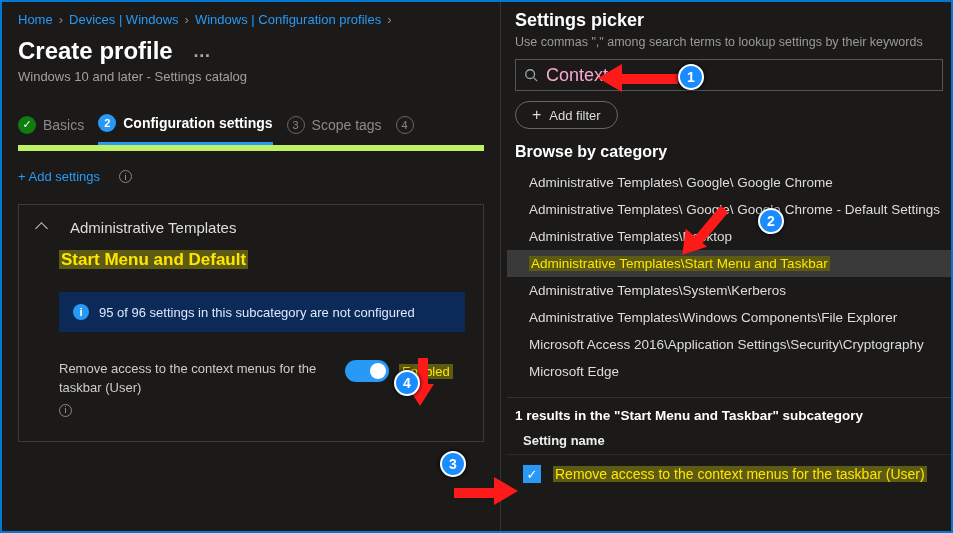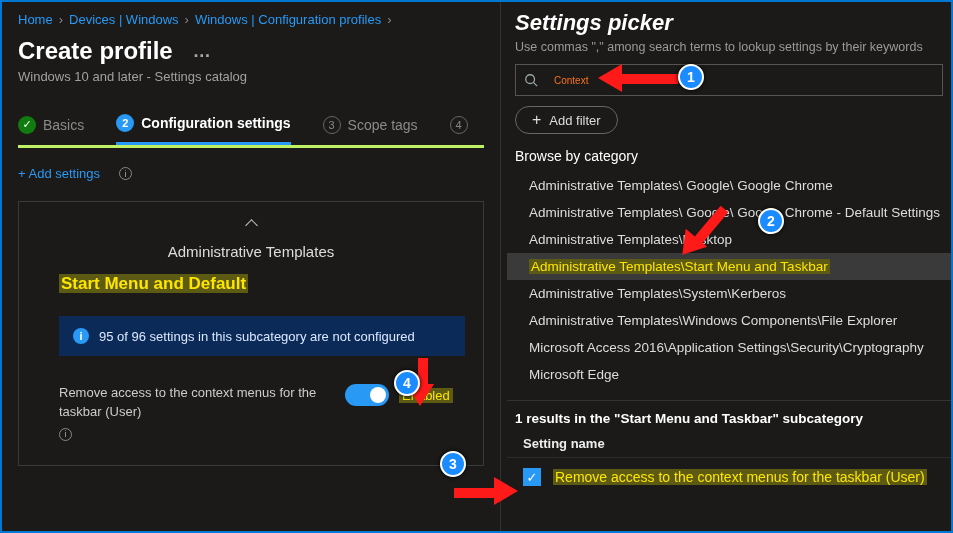--- a/index.html
+++ b/index.html
@@ -20,58 +20,58 @@
   
   .crumbs { font-size: 13px; color: #2899f5; display:flex; align-items:flex-start; gap:6px; flex-wrap:wrap; }
   .crumbs span.chev { color:#888; }
   .crumbs a { color:#2899f5; text-decoration:none; cursor:pointer; }
 
   h1.title { color:#fff; font-weight:600; font-size:24px; margin-top:10px; display:flex; align-items:center; gap:20px;}
   .ellipsis { color:#aaa; font-size:18px; letter-spacing:2px; cursor:pointer;}
   .subtitle { color:#a0a0a0; font-size:13px; margin-top:4px; }
 
   
-  .steps { display:flex; align-items:center; gap:32px; margin-top:30px; border-bottom:3px solid #bef264; padding-bottom:0; }
+  .steps { display:flex; align-items:center; gap:14px; margin-top:30px; border-bottom:6px solid #bef264; padding-bottom:0; }
   .step { display:flex; align-items:center; gap:7px; padding-bottom:10px; color:#8a8a8a; font-size:14px; }
   .step.active { color:#fff; font-weight:600; border-bottom:3px solid #2899f5; }
   .circle { width:18px; height:18px; border-radius:50%; display:flex; align-items:center; justify-content:center; font-size:11px; }
   .circle.done { background:#107c10; color:#fff; }
   .circle.done::after { content:"✓"; }
   .circle.num { background:#2899f5; color:#fff; }
   .circle.grey { border:1.5px solid #666; color:#888; background:transparent; }
 
   .addset { margin-top:18px; color:#2899f5; font-size:13px; display:flex; align-items:center; gap:19px; cursor:pointer; }
   .info-i { display:inline-flex; width:13px; height:13px; border:1px solid #888; border-radius:50%; align-items:center; justify-content:center; font-size:9px; color:#aaa; }
 
   .panel { margin-top:20px; border:1px solid #3a3a3a; padding:14px 18px 24px 18px; }
-  .panel-header { display:flex; align-items:center; gap:10px; color:#ddd; font-size:15px;flex-direction:column; }
+  .panel-header { display:flex; align-items:center; gap:24px; color:#ddd; font-size:15px; }
   .chev-up::before { content:""; display:inline-block; width:8px; height:8px; border-left:1.5px solid #ccc; border-top:1.5px solid #ccc; transform:rotate(45deg); }
 
   .hl-yellow { background:#5d5b13; color:#ffe600; padding:0 2px; }
   .subcat { margin:14px 0 0 22px; font-size:17px; font-weight:600; }
 
   .notice { background:#0b2a57; margin:22px 0 0 22px; padding:12px 14px; display:flex; align-items:center; gap:10px; font-size:13px; color:#dbe8ff; }
   .info-ball { width:16px;height:16px;border-radius:50%;background:#2899f5;color:#fff;display:flex;align-items:center;justify-content:center;font-size:11px;font-weight:700;}
 
   .setting-row { margin:28px 0 0 22px; display:flex; align-items:flex-start; gap:26px; }
   .setting-label { max-width:260px; color:#ccc; font-size:13px; line-height:1.45; display:flex; gap:6px; flex-wrap:wrap;}
   .toggle-wrap { display:flex; align-items:center; gap:10px; }
   .toggle { width:44px; height:22px; border-radius:11px; background:#2899f5; position:relative; cursor:pointer;}
   .toggle::after { content:""; position:absolute; right:3px; top:3px; width:16px; height:16px; background:#fff; border-radius:50%; }
   .toggle-text { background:#5d5b13; color:#ffe600; font-size:13px; padding:0 3px;}
 
   
-  .sp-title { color:#fff; font-size:22px; font-weight:600; padding:0 8px;font-style:italic; }
+  .sp-title { color:#fff; font-size:18px; font-weight:600; padding:0 8px; }
   .sp-sub { color:#9a9a9a; font-size:12.5px; padding:4px 8px 10px 8px; }
   .search { margin:0 8px; display:flex; align-items:center; border:1px solid #555; height:32px; padding:0 8px; }
   .search svg { width:14px; height:14px; }
-  .search input { background:transparent; border:0; outline:0; color:#f97316; margin-left:16px; flex:1; font-size:10px; }
+  .search input { background:transparent; border:0; outline:0; color:#f9a8d4; margin-left:8px; flex:1; font-size:18px; }
   .pill-btn { margin:10px 8px; display:inline-flex; align-items:center; gap:8px; border:1px solid #666; color:#ddd; padding:5px 16px; border-radius:16px; font-size:13px; cursor:pointer;}
   .plus { font-size:16px; line-height:1; }
-  .browse { color:#fff; font-weight:400; font-size:14px; padding:4px 8px 6px 8px; }
+  .browse { color:#fff; font-weight:700; font-size:16px; padding:4px 8px 6px 8px; }
 
   .cat-list { padding:2px 0; }
   .cat-item { padding:6px 8px 6px 22px; color:#ddd; font-size:13.5px; cursor:pointer; white-space:nowrap; overflow:hidden; text-overflow:ellipsis;}
   .cat-item.sel { background:#3a3a3a; }
 
   .results-bar { border-top:1px solid #333; margin-top:10px; padding:10px 8px 2px 8px; font-weight:600; color:#fff; font-size:13.5px;}
   .colhdr { padding:8px 8px 6px 16px; font-weight:600; font-size:13px; color:#eee; }
   .result-row { padding:10px 8px 10px 16px; display:flex; align-items:center; gap:12px; border-top:1px solid #2b2b2b;}
   .chk { width:18px; height:18px; background:#2899f5; display:flex; align-items:center; justify-content:center; color:#fff; font-size:13px; cursor:pointer;}
 

